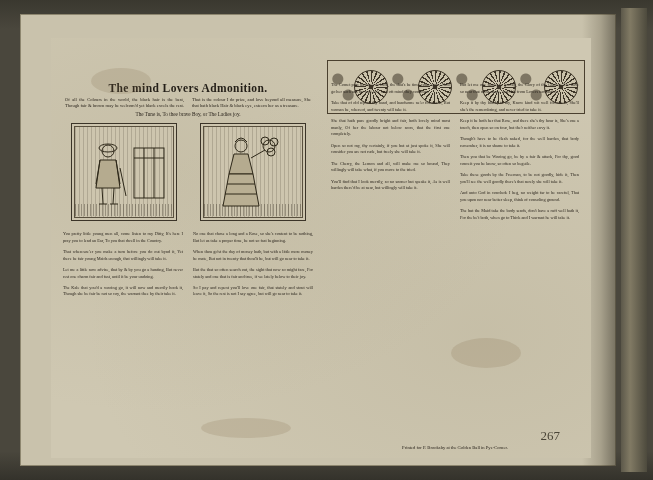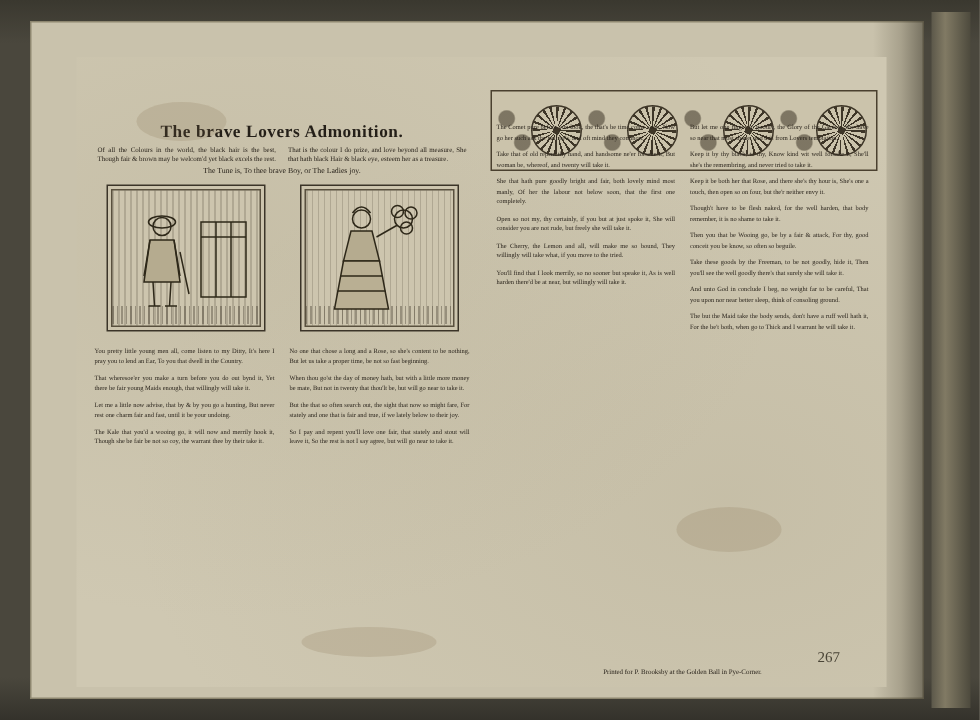--- a/index.html
+++ b/index.html
@@ -94,39 +94,39 @@
     position:absolute;top:6px;width:26px;height:40px;
     background:
       radial-gradient(circle at 30% 30%, rgba(62,54,40,.55) 0 5px, rgba(0,0,0,0) 6px),
       radial-gradient(circle at 70% 70%, rgba(62,54,40,.55) 0 5px, rgba(0,0,0,0) 6px);
   }
   .imprint{
     position:absolute;left:276px;bottom:8px;width:256px;
     text-align:center;font-size:4.6px;color:#2a241c;
   }
   .pagenum{
-    position:absolute;right:56px;bottom:22px;font-size:10px;color:#4a4537;
+    position:absolute;right:56px;bottom:22px;font-size:13px;color:#4a4537;
     font-family:"Liberation Serif", serif;
   }
   .foxing{
     position:absolute;border-radius:50%;background:rgba(126,108,72,.18);
     pointer-events:none;
   }
 </style>
 </head>
 <body>
 
 <div class="page">
   <div class="mount"></div>
   <div class="album">
     <div class="sheet">
       <div class="sheet-inner">
 
         <div class="left-half">
-          <h1 class="title">The brave Lovers Admonition.</h1>
+          <h1 class="title">The mind Lovers Admonition.</h1>
 
           <div class="argument">
             <div class="col">Of all the Colours in the world, the black hair is the best, Though fair &amp; brown may be welcom'd yet black excels the rest.</div>
             <div class="col">That is the colour I do prize, and love beyond all measure, She that hath black Hair &amp; black eye, esteem her as a treasure.</div>
           </div>
 
           <div class="tune">The Tune is, To thee brave Boy, or The Ladies joy.</div>
 
           <div class="cuts">
             <div class="cut">

